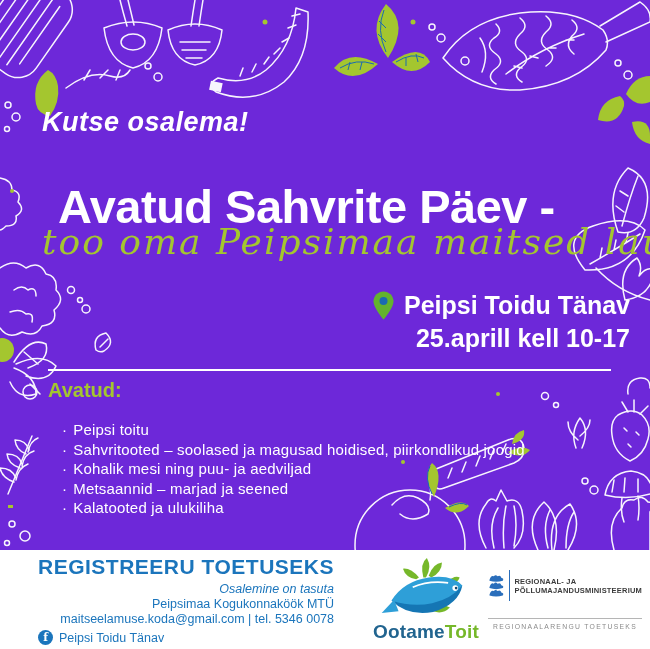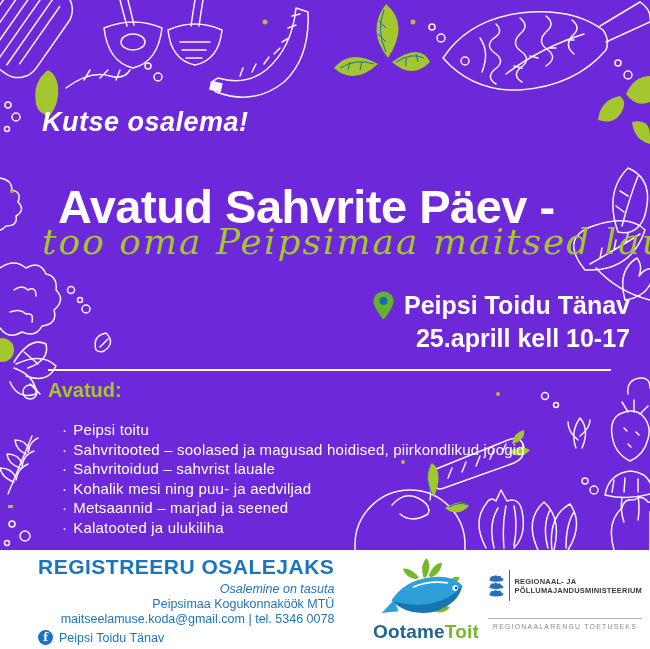--- a/index.html
+++ b/index.html
@@ -224,29 +224,28 @@
     </div>
     <div>25.aprill kell 10-17</div>
   </div>
 
   <div class="divider"></div>
 
   <div class="ootame">Avatud:</div>
   <ul class="offer-list">
     <li><span class="dot">·</span><span>Peipsi toitu</span></li>
     <li><span class="dot">·</span><span>Sahvritooted – soolased ja magusad hoidised, piirkondlikud joogid</span></li>
-    <li><span class="dot">·</span><span>Sahvritoidud – sahvrist lauale</span></li>
     <li><span class="dot">·</span><span>Kohalik mesi ning puu- ja aedviljad</span></li>
     <li><span class="dot">·</span><span>Metsaannid – marjad ja seened</span></li>
     <li><span class="dot">·</span><span>Kalatooted ja ulukiliha</span></li>
   </ul>
 
   <div class="footer">
     <div class="footer-left">
-      <div class="reg-heading">REGISTREERU OSALEJAKS</div>
+      <div class="reg-heading">REGISTREERU TOETUSEKS</div>
       <div class="f-line it">Osalemine on tasuta</div>
       <div class="f-line">Peipsimaa Kogukonnaköök MTÜ</div>
       <div class="f-line">maitseelamuse.koda@gmail.com | tel. 5346 0078</div>
       <div class="fb-row">
         <span class="fb-icon">f</span>
         <span>Peipsi Toidu Tänav</span>
       </div>
     </div>
 
     <div class="pt-logo">

